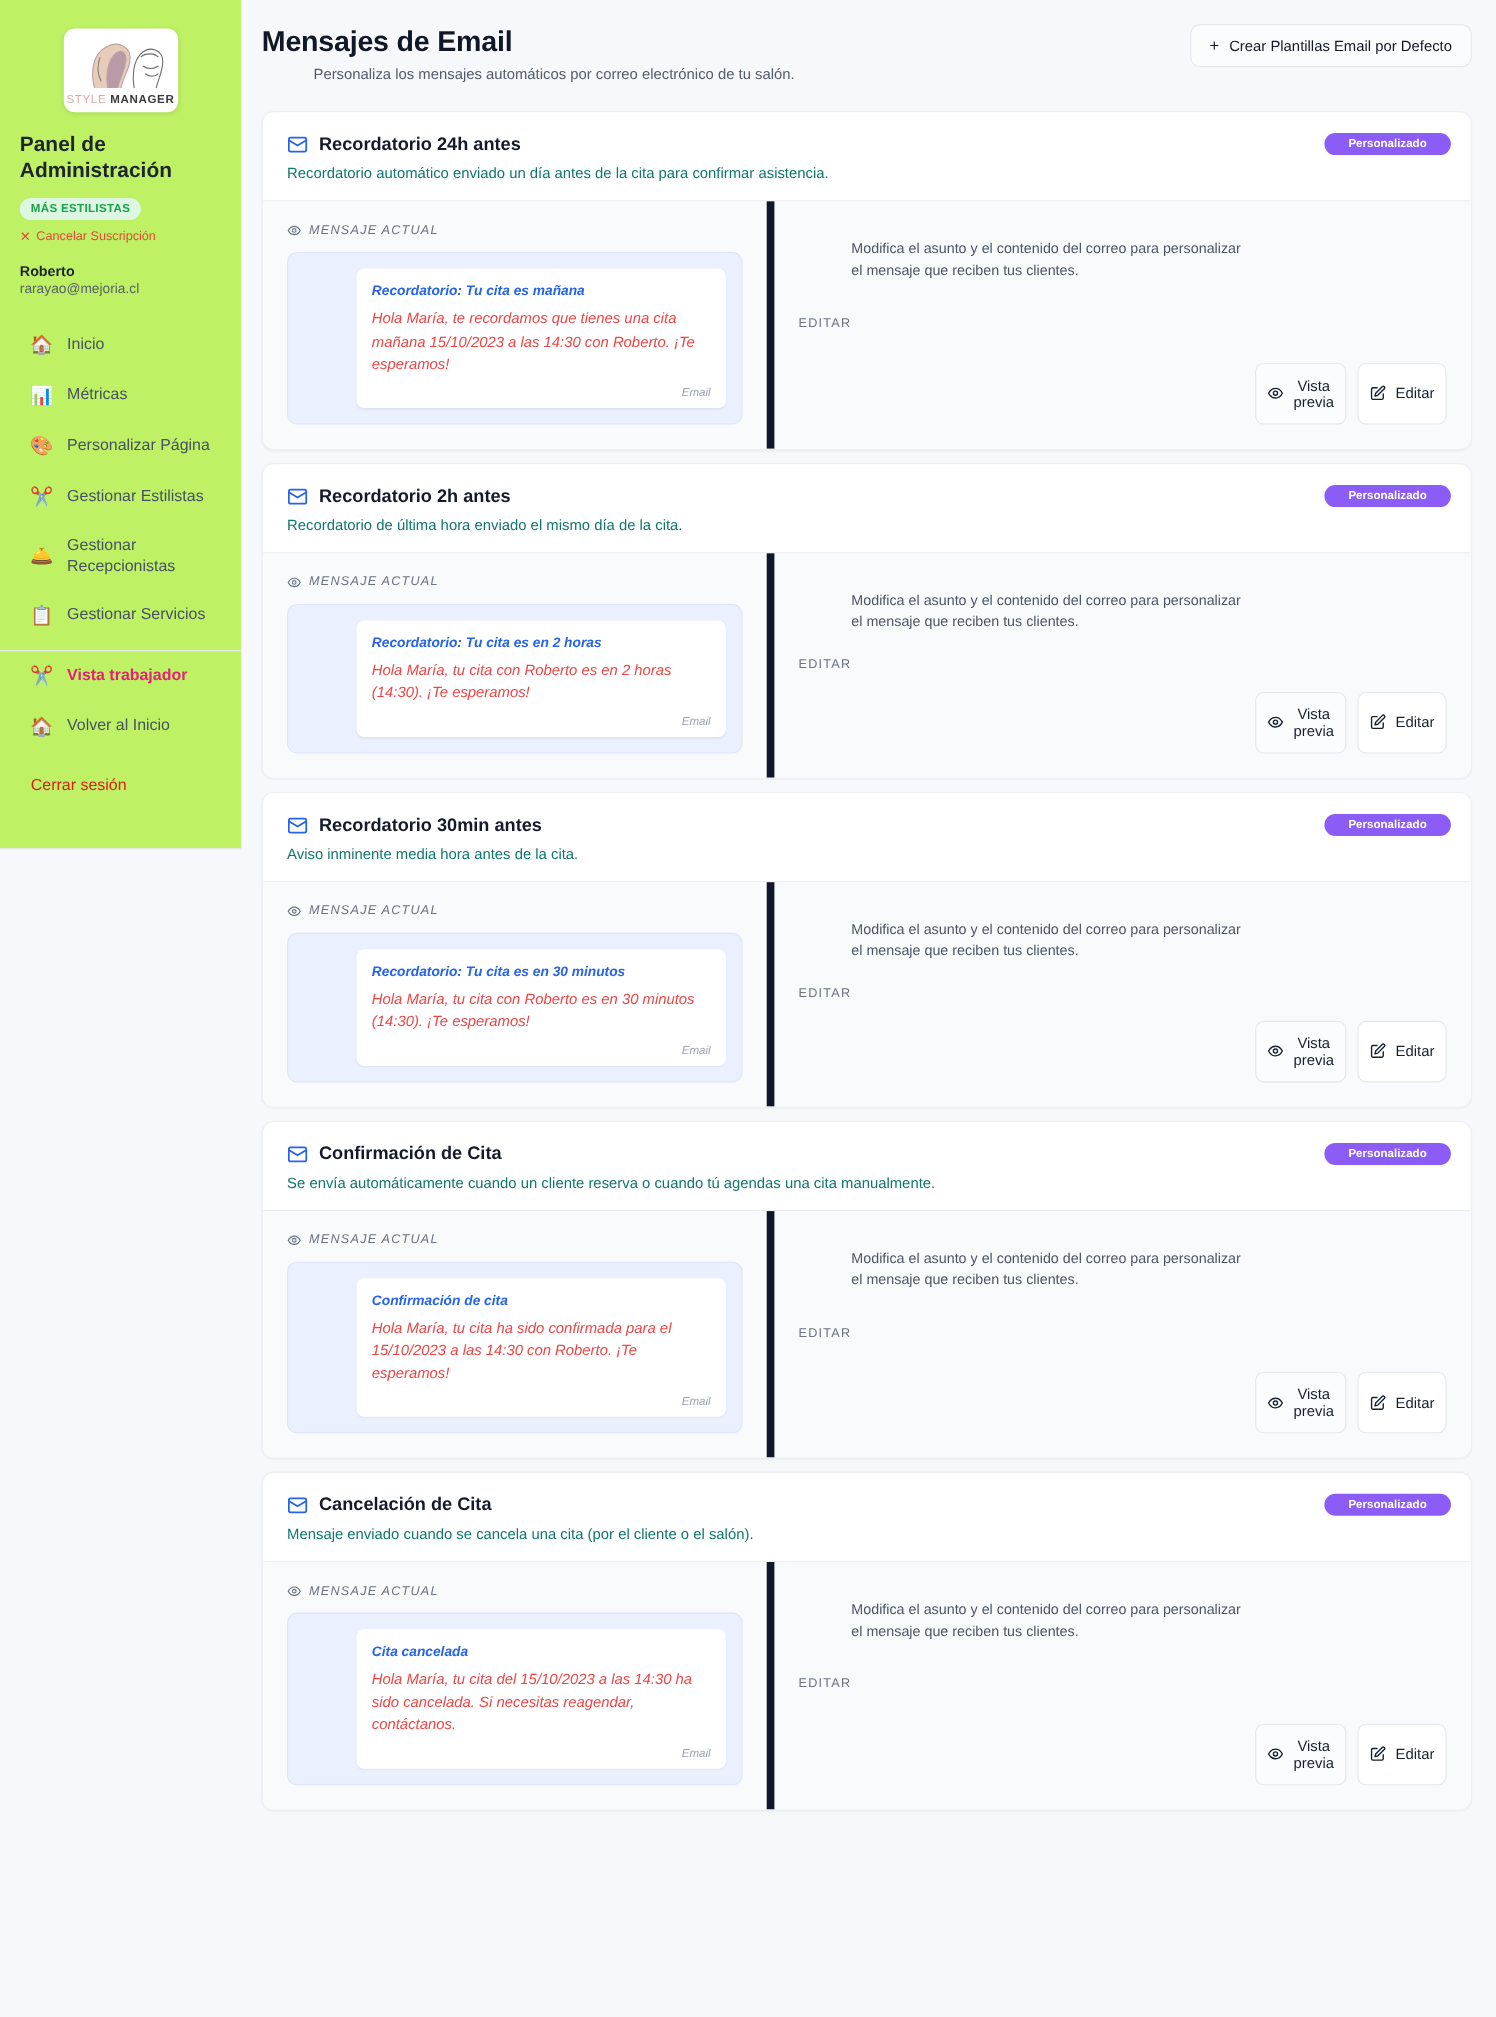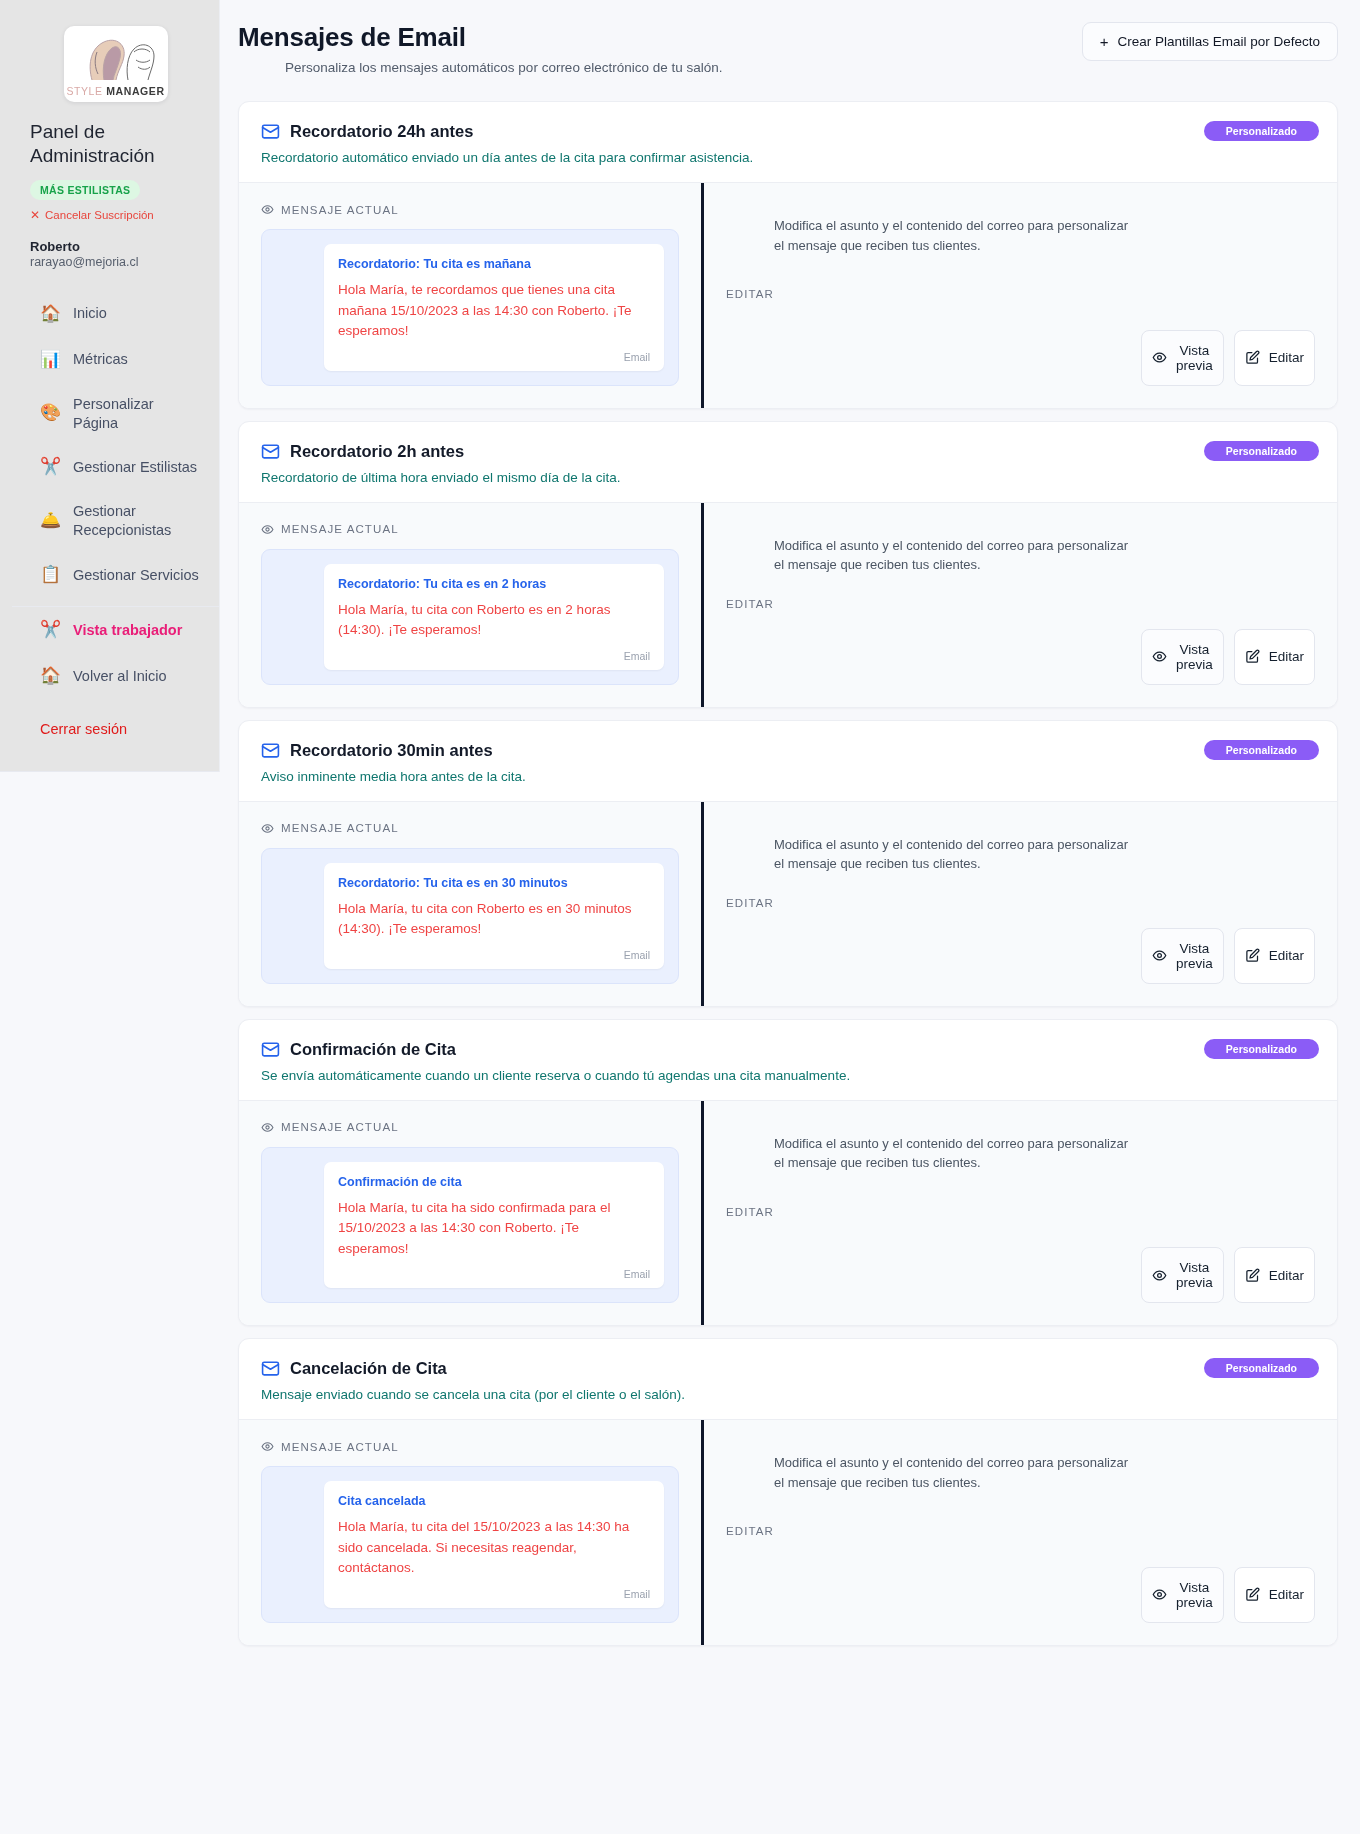--- a/index.html
+++ b/index.html
@@ -8,23 +8,23 @@
     background: #f7f8fb;
     font-family: "Liberation Sans", sans-serif;
     color: #1f2937;
   }
   .app { display: flex; width: 1360px; align-items: flex-start; }
 
   
   .sidebar {
     width: 220px;
     flex: 0 0 220px;
-    background: #e5e5e5;
+    background: #bef264;
     min-height: 772px;
-    padding: 14px 0 26px 12px;
+    padding: 14px 0 26px 0;
     border-right: 1px solid #eceef3;
     position: relative;
   }
   .logo-box {
     width: 104px; height: 76px;
     margin: 12px auto 14px auto;
     border-radius: 10px;
     background: #fff;
     box-shadow: 0 1px 4px rgba(16,24,40,.10);
     display: flex; flex-direction: column;
@@ -35,21 +35,21 @@
   }
   .logo-art { position: absolute; top: 4px; left: 0; right: 0; height: 52px; }
   .logo-word {
     font-size: 10.5px; letter-spacing: .6px; font-weight: 400;
     white-space: nowrap;
   }
   .logo-word .s1 { color: #d9a9a6; }
   .logo-word .s2 { color: #3b3b3b; font-weight: 600; }
 
   .panel-title {
-    font-size: 19px; font-weight: normal; line-height: 1.25;
+    font-size: 19px; font-weight: bold; line-height: 1.25;
     color: #1f2430; padding: 4px 18px 0 18px;
   }
   .badge-plan {
     display: inline-block;
     margin: 12px 0 0 18px;
     background: #ddf7e3; color: #17a34a;
     font-size: 10.5px; font-weight: 600; letter-spacing: .3px;
     padding: 4px 10px; border-radius: 11px;
   }
   .cancel-sub {
@@ -116,21 +116,22 @@
     font-size: 10.5px; font-weight: bold;
     padding: 4px 22px; border-radius: 11px;
     white-space: nowrap;
   }
   .card-body {
     display: flex; border-top: 1px solid #eceef3;
     background: #f8fafc;
   }
   .col-left {
     flex: 0 0 465px; padding: 20px 22px 22px 22px;
-    border-right: 3px solid #0f172a;
+    border-right: 7px solid #0f172a;
+    font-style: italic;
   }
   .col-right { flex: 1; padding: 20px 22px 22px 22px; display: flex; flex-direction: row; }
   .col-label {
     display: flex; align-items: center; gap: 7px;
     font-size: 11.5px; letter-spacing: 1.1px; color: #6b7383; font-weight: 500;
     text-transform: uppercase;
   }
   .eye { display: inline-flex; }
   .msg-outer {
     margin-top: 13px;

